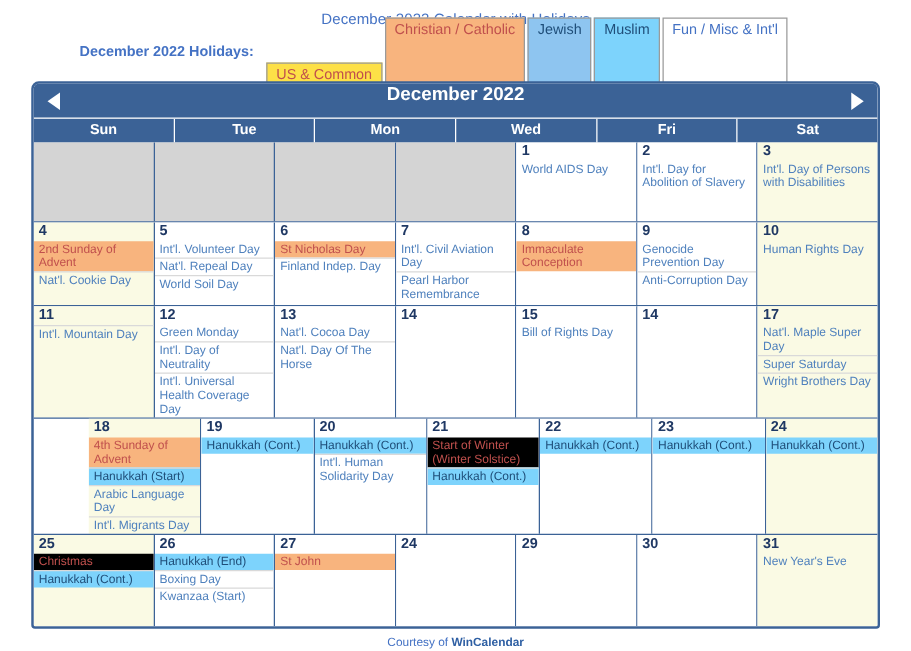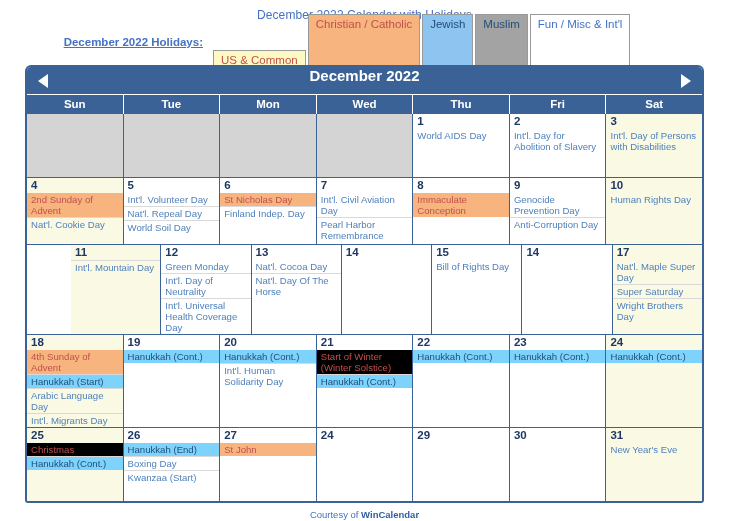--- a/index.html
+++ b/index.html
@@ -34,39 +34,38 @@
   }
   .legend-label {
     color: #4472c4;
     font-size: 11.5px;
     font-weight: 600;
     width: 213px;
     text-align: right;
     padding-right: 10px;
     box-sizing: border-box;
     white-space: nowrap;
-    text-decoration: underline;
   }
   .legend-chips {
     display: flex;
     gap: 2px;
     align-items: stretch;
   }
   .chip {
     border: 1px solid #9a9a9a;
     font-size: 11.5px;
     padding: 2px 7px 3px 7px;
     line-height: 14px;
     white-space: nowrap;
     background: #ffffff;
   }
-  .chip-us      { background: #fef9c3; color: #c0504d; margin-top: 36px; }
+  .chip-us      { background: #fde047; color: #c0504d; margin-top: 36px; }
   .chip-chr     { background: #f8b47e; color: #c0504d; }
   .chip-jew     { background: #8ec5f0; color: #1f4e79; }
-  .chip-mus     { background: #a3a3a3; color: #1f4e79; }
+  .chip-mus     { background: #7dd3fc; color: #1f4e79; }
   .chip-fun     { background: #ffffff; color: #4472c4; }
 
   
   .cal-wrap {
     margin: 12px 0 0 25px;
     width: 679px;
     border: 2px solid #3b6296;
     border-radius: 6px 6px 3px 3px;
     box-sizing: border-box;
     background: #ffffff;
@@ -194,21 +193,20 @@
     <div class="nav-arrow nav-prev"></div>
     <div class="cal-title">December 2022</div>
     <div class="nav-arrow nav-next"></div>
   </div>
 
   <div class="dow-row" id="dow-row">
       <div class="dow">Sun</div>
       <div class="dow">Tue</div>
       <div class="dow">Mon</div>
       <div class="dow">Wed</div>
-      <div class="dow">Thu</div>
       <div class="dow">Fri</div>
       <div class="dow">Sat</div>
     </div>
 
   <div id="cal-grid">
       <div class="week-row" style="min-height: 63px;">
         <div class="day-cell empty"></div>
         <div class="day-cell empty"></div>
         <div class="day-cell empty"></div>
         <div class="day-cell empty"></div>
@@ -254,21 +252,21 @@
         <div class="day-cell">
           <div class="day-num">9</div>
           <div class="ev ev-us first">Genocide Prevention Day</div>
           <div class="ev ev-us">Anti-Corruption Day</div>
         </div>
         <div class="day-cell weekend">
           <div class="day-num">10</div>
           <div class="ev ev-us first">Human Rights Day</div>
         </div>
       </div>
-      <div class="week-row" style="min-height: 84px; padding-left: 44px;">
+      <div class="week-row" style="min-height: 84px;">
         <div class="day-cell weekend">
           <div class="day-num">11</div>
           <div class="ev ev-us">Int'l. Mountain Day</div>
         </div>
         <div class="day-cell">
           <div class="day-num">12</div>
           <div class="ev ev-us first">Green Monday</div>
           <div class="ev ev-us">Int'l. Day of Neutrality</div>
           <div class="ev ev-us">Int'l. Universal Health Coverage Day</div>
         </div>
@@ -287,21 +285,21 @@
         <div class="day-cell">
           <div class="day-num">14</div>
         </div>
         <div class="day-cell weekend">
           <div class="day-num">17</div>
           <div class="ev ev-us first">Nat'l. Maple Super Day</div>
           <div class="ev ev-us">Super Saturday</div>
           <div class="ev ev-us">Wright Brothers Day</div>
         </div>
       </div>
-      <div class="week-row" style="min-height: 85px;">
+      <div class="week-row" style="min-height: 85px; padding-left: 44px;">
         <div class="day-cell weekend">
           <div class="day-num">18</div>
           <div class="ev ev-chr first">4th Sunday of Advent</div>
           <div class="ev ev-jew">Hanukkah (Start)</div>
           <div class="ev ev-us">Arabic Language Day</div>
           <div class="ev ev-us">Int'l. Migrants Day</div>
         </div>
         <div class="day-cell">
           <div class="day-num">19</div>
           <div class="ev ev-jew first">Hanukkah (Cont.)</div>

